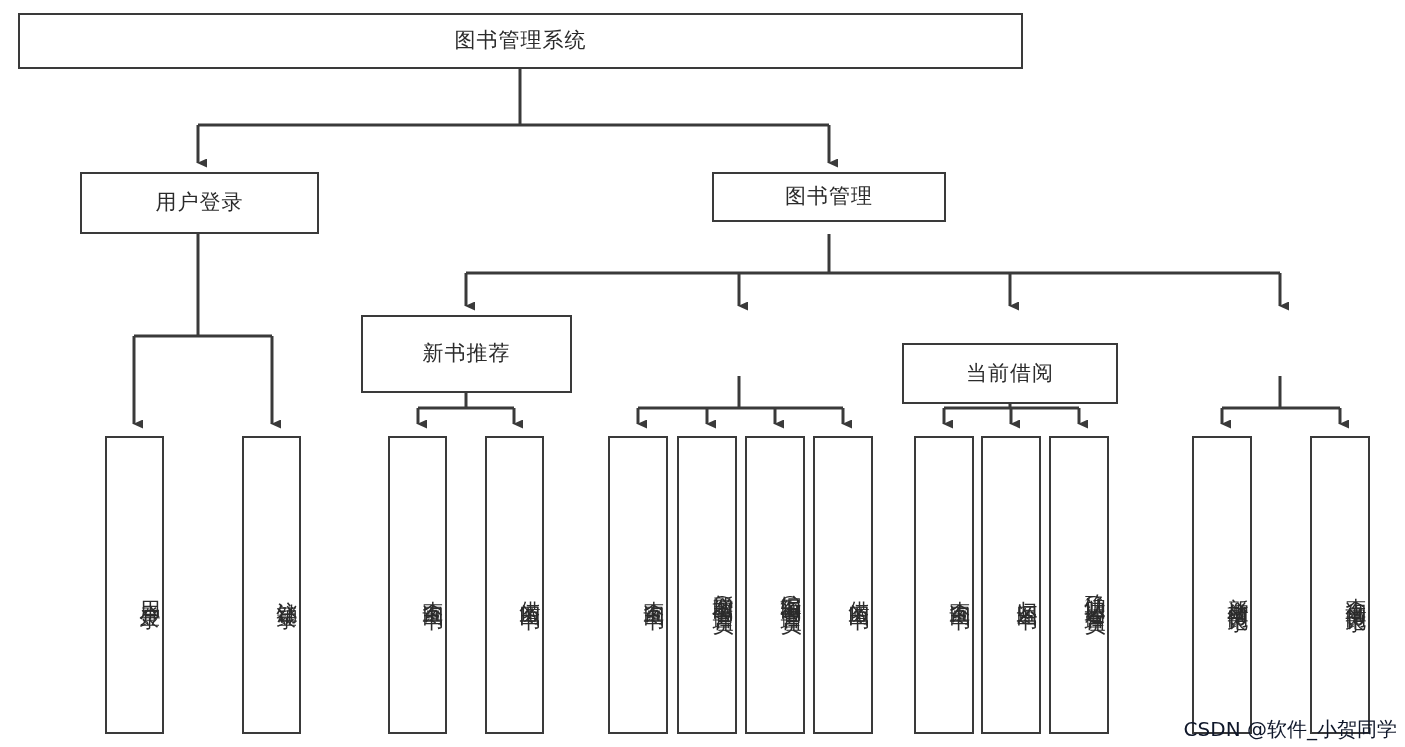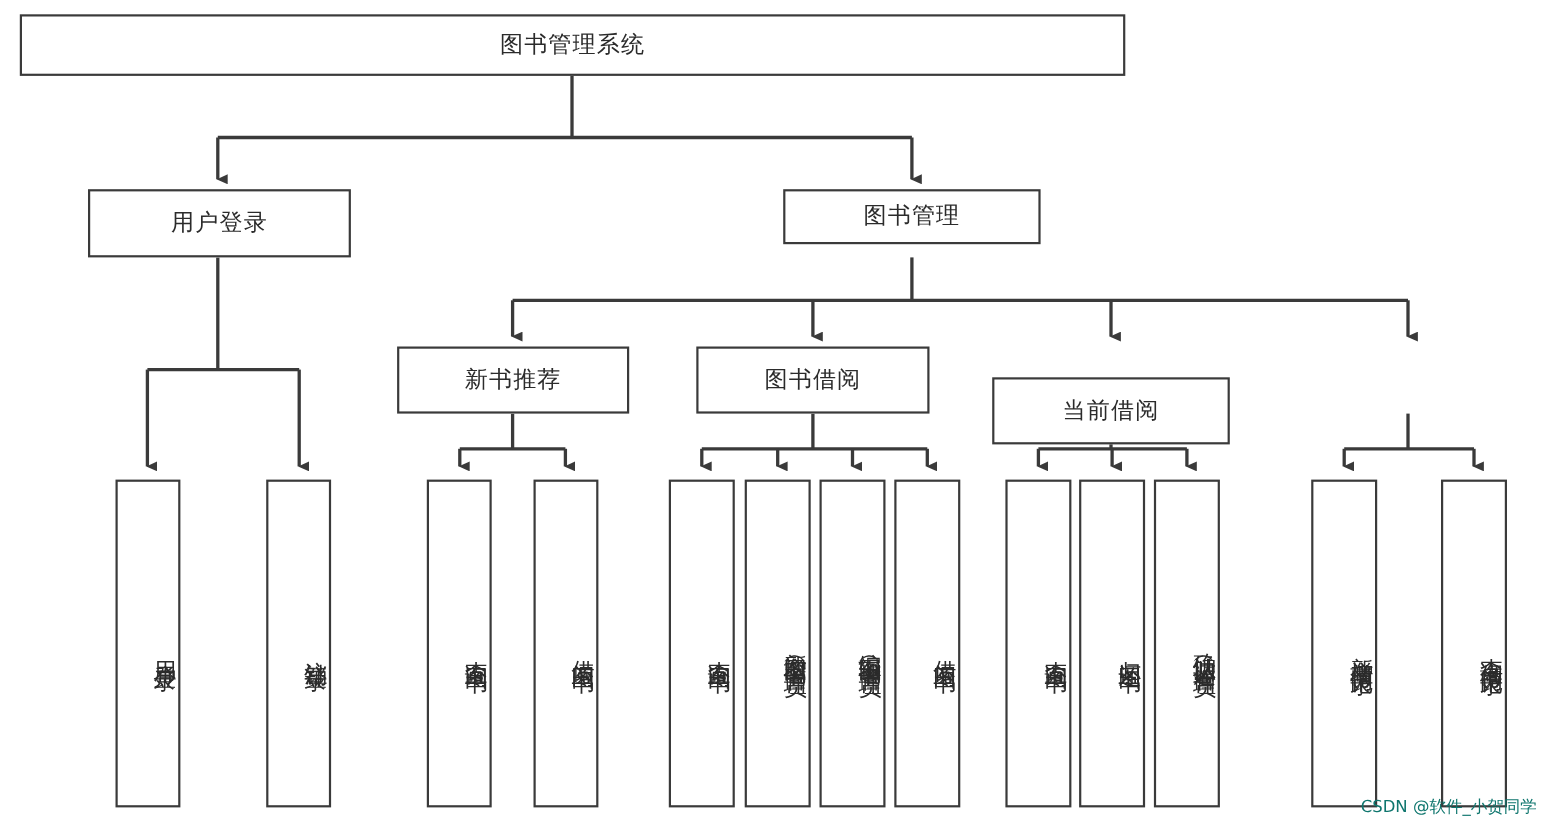--- a/index.html
+++ b/index.html
@@ -41,22 +41,22 @@
     writing-mode:vertical-rl;
     text-orientation:upright;
     display:block;
     white-space:normal;
   }
   svg#links{position:absolute;left:0;top:0;width:1405px;height:747px;z-index:1;}
   #watermark{
     position:absolute;
     right:8px;
     bottom:4px;
-    font-size:15px;
-    color:#0f766e;
+    font-size:20px;
+    color:#0f172a;
     z-index:5;
     white-space:nowrap;
     pointer-events:none;
   }
 </style>
 </head>
 <body>
 
 <div id="canvas">
 
@@ -114,25 +114,22 @@
     <span>图书管理系统</span>
   </div>
 
   <div class="node h" style="left:80px;top:172px;width:239px;height:62px;">
     <span>用户登录</span>
   </div>
   <div class="node h" style="left:712px;top:172px;width:234px;height:50px;">
     <span>图书管理</span>
   </div>
 
-  <div class="node h" style="left:361px;top:315px;width:211px;height:61px;">
+  <div class="node h" style="left:361px;top:315px;width:211px;height:78px;">
     <span>新书推荐</span>
-  </div>
-  <div class="node h" style="left:633px;top:315px;width:212px;height:61px;">
-    <span>图书借阅</span>
   </div>
   <div class="node h" style="left:902px;top:315px;width:216px;height:61px;margin-top:28px;">
     <span>当前借阅</span>
   </div>
 
   <div class="node v" style="left:105px;top:436px;width:59px;height:298px;">
     <span>用户登录</span>
   </div>
   <div class="node v" style="left:242px;top:436px;width:59px;height:298px;">
     <span>注销登录</span>

